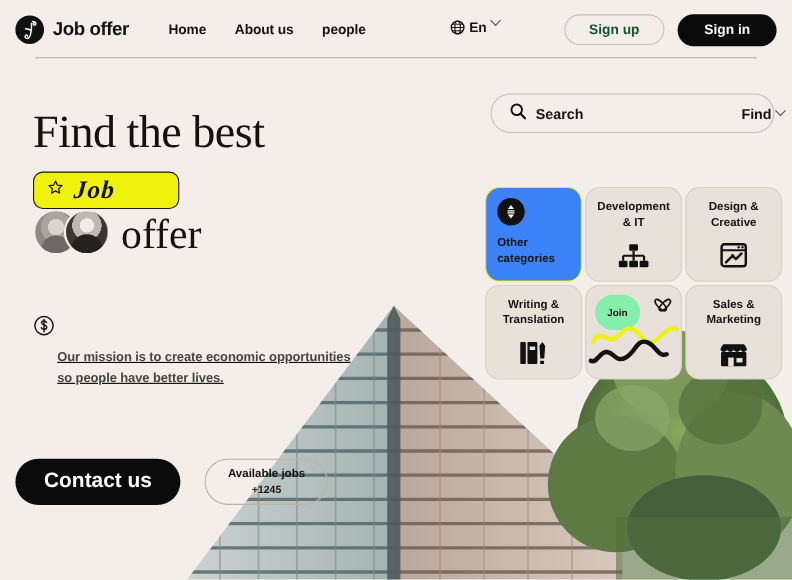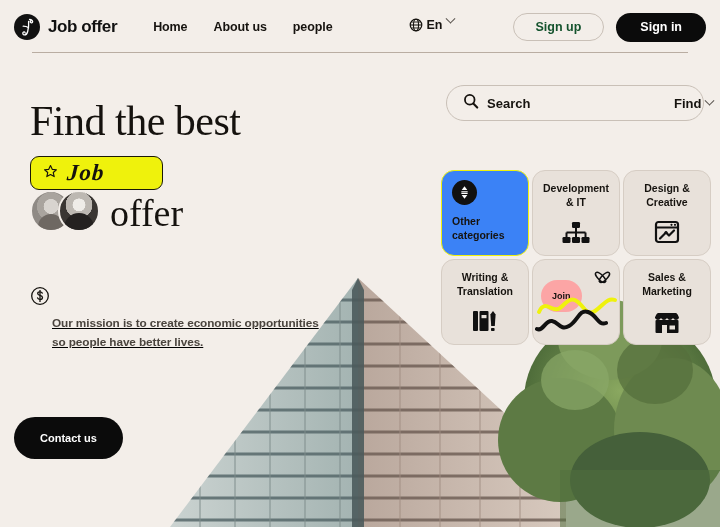--- a/index.html
+++ b/index.html
@@ -120,21 +120,21 @@
   .mission-text {
     margin-left: 22px; font-size: 11.8px; font-weight: bold; color: #4a443e;
     line-height: 1.6; letter-spacing: -0.1px;
   }
 
   
   .bottom-row { position: absolute; top: 417px; left: 14px; display: flex; align-items: center; gap: 22px; z-index: 30; }
   .contact-btn {
     height: 42px; padding: 0 26px; border-radius: 999px;
     background: #0b0b0b; color: #fff; border: none; font-family: inherit;
-    font-size: 11px; font-weight: bold; cursor: pointer;
+    font-size: 19px; font-weight: bold; cursor: pointer;
     display: flex; align-items: center; justify-content: center;
   }
   .jobs-btn {
     height: 42px; padding: 0 20px; border-radius: 999px;
     border: 1px solid #bdb3a9; background: transparent; cursor: pointer;
     display: flex; flex-direction: column; align-items: center; justify-content: center; gap: 3px;
     font-family: inherit;
   }
   .jobs-btn .l1 { font-size: 10.5px; font-weight: bold; color: #16130f; }
   .jobs-btn .l2 { font-size: 9.5px; font-weight: bold; color: #16130f; }
@@ -158,22 +158,22 @@
   .card-icon {
     position: absolute; bottom: 10px; left: 0; right: 0;
     display: flex; align-items: center; justify-content: center;
   }
   .yellow-badge {
     position: absolute; top: 9px; left: 10px; width: 25px; height: 25px;
     border-radius: 50%; background: #111;
     display: flex; align-items: center; justify-content: center;
   }
   .join-pill {
-    position: absolute; top: 20px; left: 8px; height: 17px; padding: 16px 11px;
-    background: #fca5a5; border-radius: 999px;
+    position: absolute; top: 8px; left: 8px; height: 17px; padding: 16px 11px;
+    background: #86efac; border-radius: 999px;
     display: flex; align-items: center; justify-content: center;
     font-size: 9px; font-weight: bold; color: #16130f;
   }
   .flower-icon { position: absolute; top: 7px; right: 8px; }
   .squiggle { position: absolute; bottom: 6px; left: 2px; }
 
   
   .photo {
     position: absolute; left: 0; top: 0; width: 720px; height: 527px;
     z-index: 10; pointer-events: none;
@@ -345,20 +345,24 @@
         <circle cx="10" cy="10" r="8.3" fill="none" stroke="#15120e" stroke-width="1.3"></circle>
         <path d="M12.3 7.1c-.5-.9-1.4-1.3-2.4-1.3-1.3 0-2.2.7-2.2 1.7 0 2.4 4.8 1.3 4.8 3.9 0 1.1-1 1.9-2.4 1.9-1.1 0-2.1-.5-2.5-1.4" fill="none" stroke="#15120e" stroke-width="1.3" stroke-linecap="round"></path>
         <line x1="10" y1="4" x2="10" y2="16" stroke="#15120e" stroke-width="1.3"></line>
       </svg>
     </div>
     <div class="mission-text">Our mission is to create economic opportunities so people have better lives.</div>
   </div>
 
   <div class="bottom-row">
     <button class="contact-btn">Contact us</button>
+    <button class="jobs-btn">
+      <span class="l1">Available jobs</span>
+      <span class="l2">+1245</span>
+    </button>
   </div>
 
   <div class="cards">
 
     <div class="card card-yellow">
       <div class="yellow-badge">
         <svg width="13" height="15" viewBox="0 0 14 16">
           <path d="M7 1.4L10 5.4H4z" fill="#fff"></path>
           <line x1="3.6" y1="7.2" x2="10.4" y2="7.2" stroke="#fff" stroke-width="1.2"></line>
           <line x1="3.6" y1="9" x2="10.4" y2="9" stroke="#fff" stroke-width="1.2"></line>

